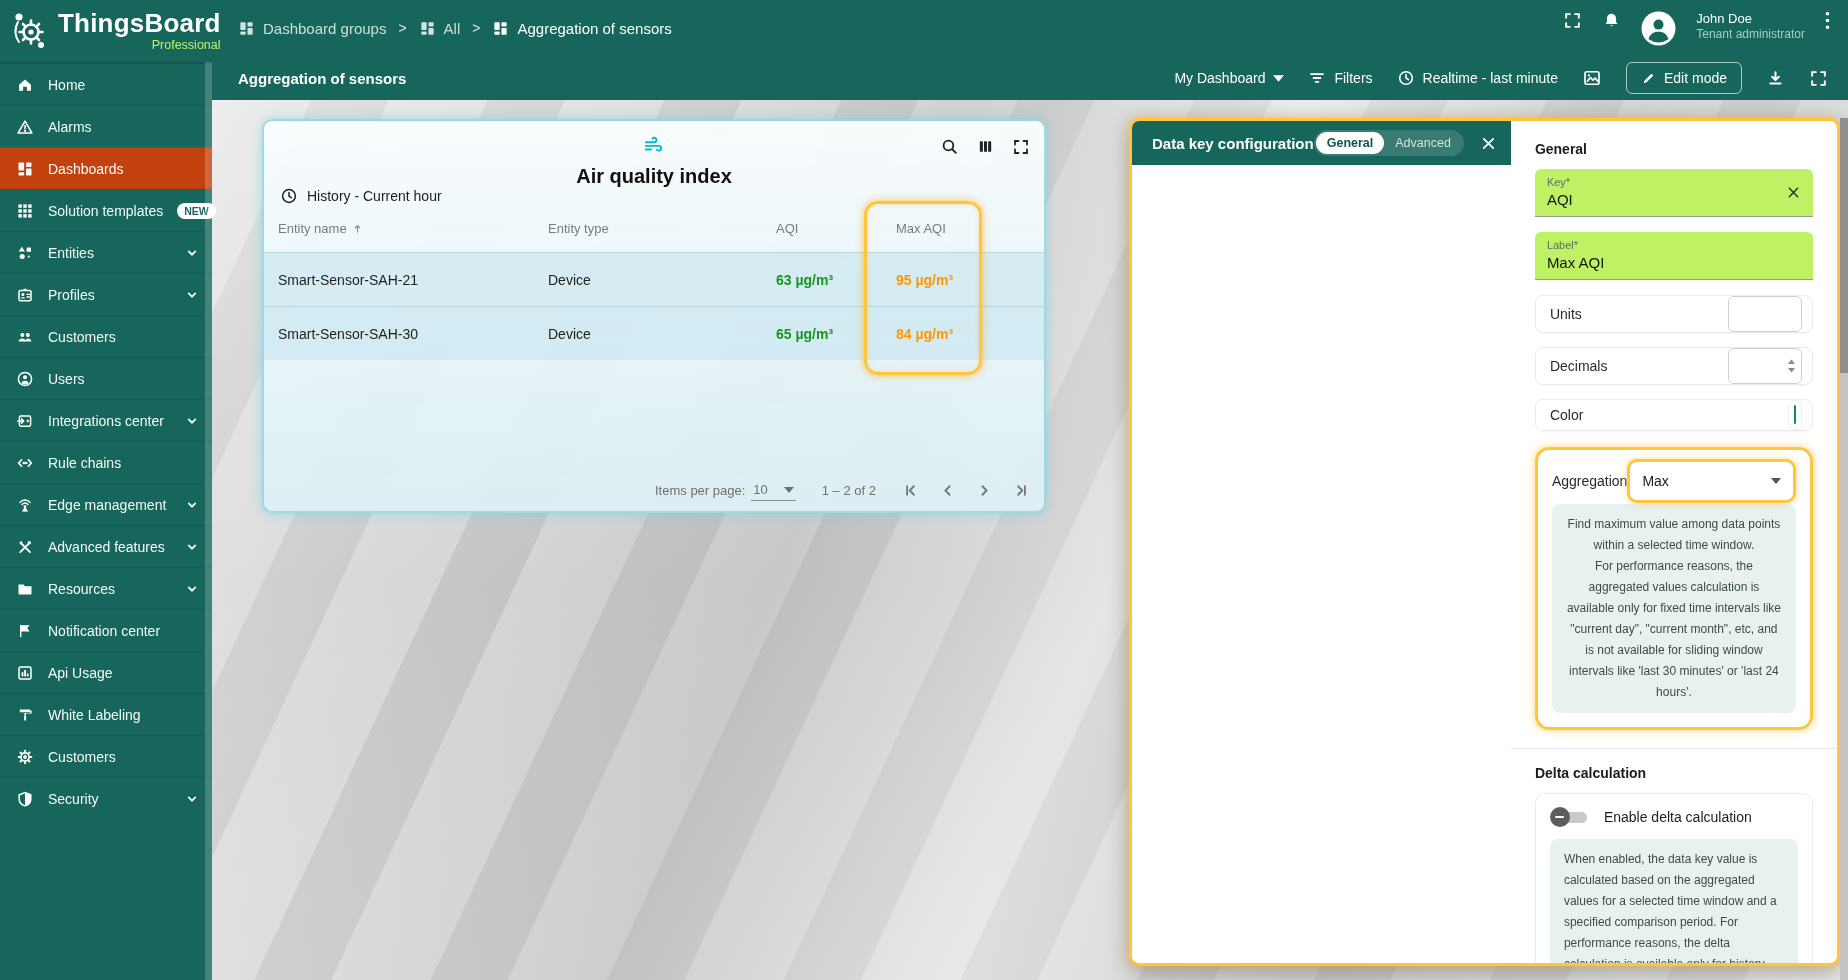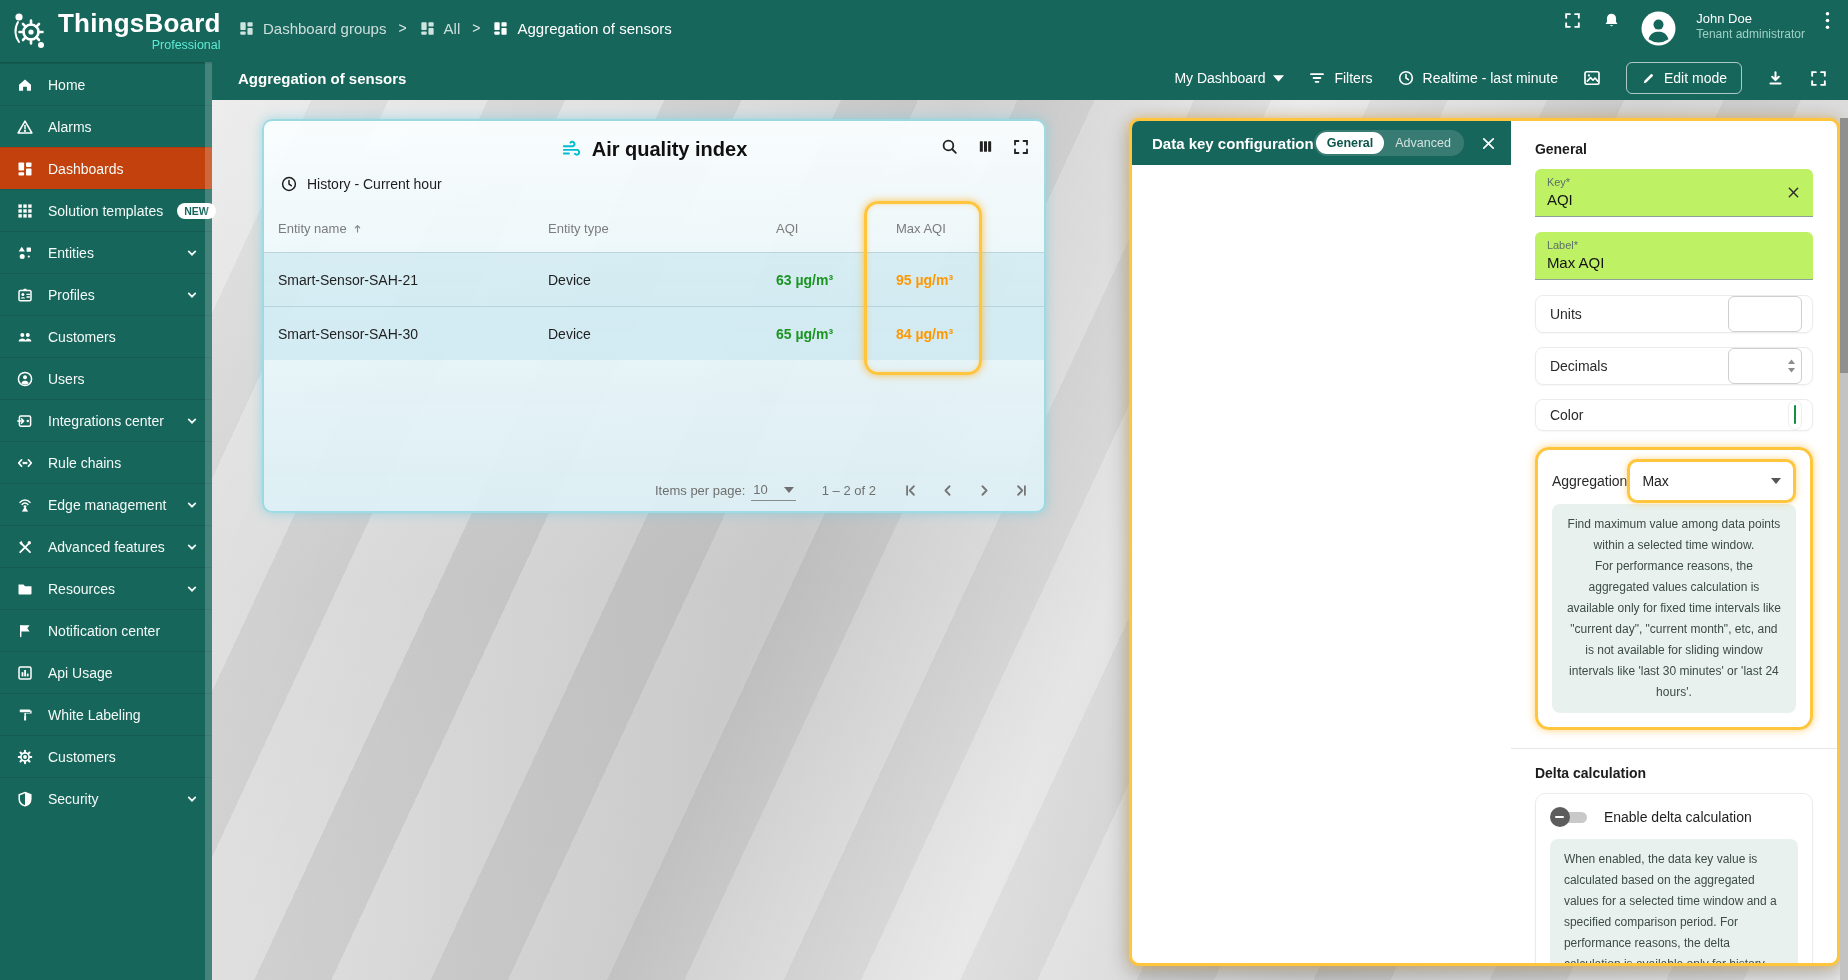--- a/index.html
+++ b/index.html
@@ -4,21 +4,21 @@
 <style>
   html,body{margin:0;padding:0;}
   body{width:1848px;height:980px;position:relative;overflow:hidden;
        font-family:"Liberation Sans","DejaVu Sans",sans-serif;background:#d4d4d4;}
   svg{display:block;}
   
   .sidebar{position:absolute;left:0;top:0;width:212px;height:980px;background:#17665b;z-index:3;}
   .logo{height:62px;display:flex;align-items:center;gap:8px;padding:0 10px;border-bottom:1px solid rgba(0,0,0,.18);}
   .logo-text{color:#fff;}
   .logo-name{font-size:26px;font-weight:700;letter-spacing:.2px;line-height:1;}
-  .logo-sub{font-size:12.5px;color:#5eead4;text-align:right;margin-top:2px;}
+  .logo-sub{font-size:12.5px;color:#bef264;text-align:right;margin-top:2px;}
   .sb-scroll{position:absolute;right:0;top:62px;bottom:0;width:7px;background:rgba(255,255,255,.20);}
   .si{height:41px;display:flex;align-items:center;gap:14px;padding:0 12px 0 16px;cursor:pointer;
       border-top:1px solid rgba(0,0,0,.10);}
   .si:first-child{border-top:none;}
   .si-lb{color:#f4faf8;font-size:14px;font-weight:500;flex:1;white-space:nowrap;}
   .si.active{background:#c2410c;}
   .badge{background:#fff;color:#17665b;font-size:10.5px;font-weight:700;border-radius:9px;padding:2px 7px;margin-right:2px;}
   .si .chev{opacity:.95;}
   
   .topbar{position:absolute;left:212px;top:0;right:0;height:56px;background:#17665b;display:flex;align-items:center;z-index:2;}
@@ -42,21 +42,21 @@
       linear-gradient(112deg, rgba(255,255,255,.40) 0%, rgba(255,255,255,0) 22%, rgba(160,160,160,.25) 38%, rgba(255,255,255,.35) 55%, rgba(175,175,175,.25) 72%, rgba(255,255,255,.30) 100%),
       repeating-linear-gradient(115deg, rgba(255,255,255,.18) 0 90px, rgba(150,150,150,.12) 90px 160px),
       linear-gradient(180deg,#dadada 0%,#cdcdcd 55%,#d6d6d6 100%);}
   .v-scroll{position:absolute;right:0;top:18px;bottom:0;width:8px;background:#c3c3c3;}
   .v-scroll .thumb{position:absolute;top:0;left:0;right:0;height:255px;background:#8f8f8f;}
   
   .widget{position:absolute;left:50px;top:19px;width:780px;height:390px;border-radius:10px;
     border:2px solid rgba(142,214,224,.85);
     box-shadow:0 0 12px rgba(110,205,220,.6);
     background:linear-gradient(180deg, rgba(249,253,254,.97) 0%, rgba(235,247,250,.94) 45%, rgba(221,240,246,.93) 100%);}
-  .w-title-row{position:relative;height:48px;display:flex;align-items:center;justify-content:center;gap:9px;padding-top:4px;}
+  .w-title-row{position:relative;height:48px;display:flex;align-items:center;justify-content:center;gap:9px;padding-top:16px;flex-direction:column;}
   .w-title{font-size:20px;font-weight:700;color:#101010;}
   .w-icons{position:absolute;right:14px;top:16px;display:flex;gap:18px;align-items:center;}
   .w-sub{display:flex;align-items:center;gap:9px;padding:2px 0 0 16px;font-size:14px;color:#1d1d1d;font-weight:500;}
   .tbl{position:absolute;left:0;right:0;top:84px;}
   .tbl-row{display:grid;grid-template-columns:270px 228px 120px 158px;align-items:center;padding-left:14px;}
   .tbl-head{height:47px;color:#7c7c7c;font-size:13px;}
   .th{display:flex;align-items:center;gap:4px;}
   .tbl-data{height:53px;background:rgba(186,224,236,.45);border-top:1px solid rgba(120,160,175,.30);font-size:14px;color:#1f1f1f;}
   .cell-name{font-weight:500;}
   .cell-aqi{font-weight:700;color:#1b9422;}

